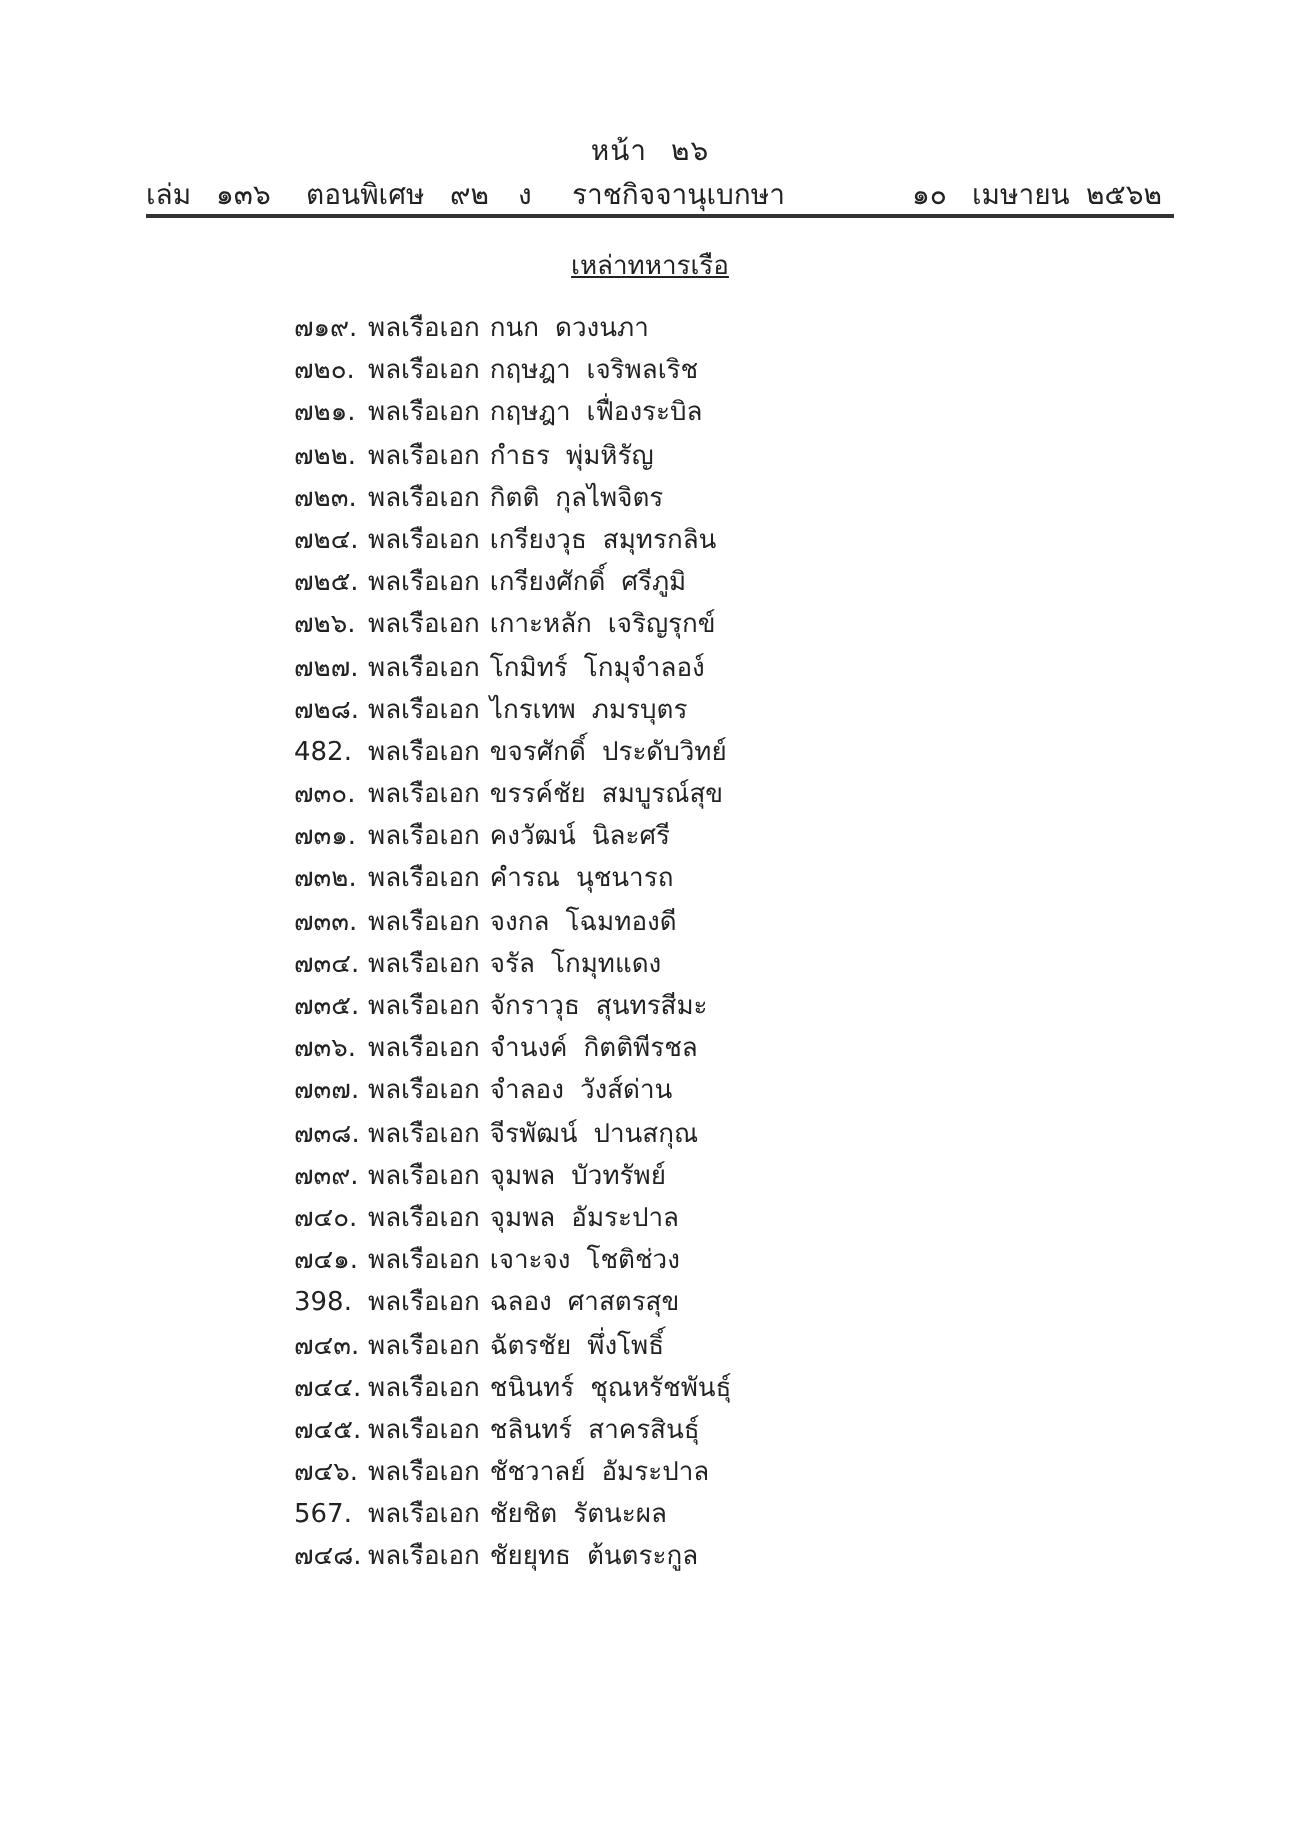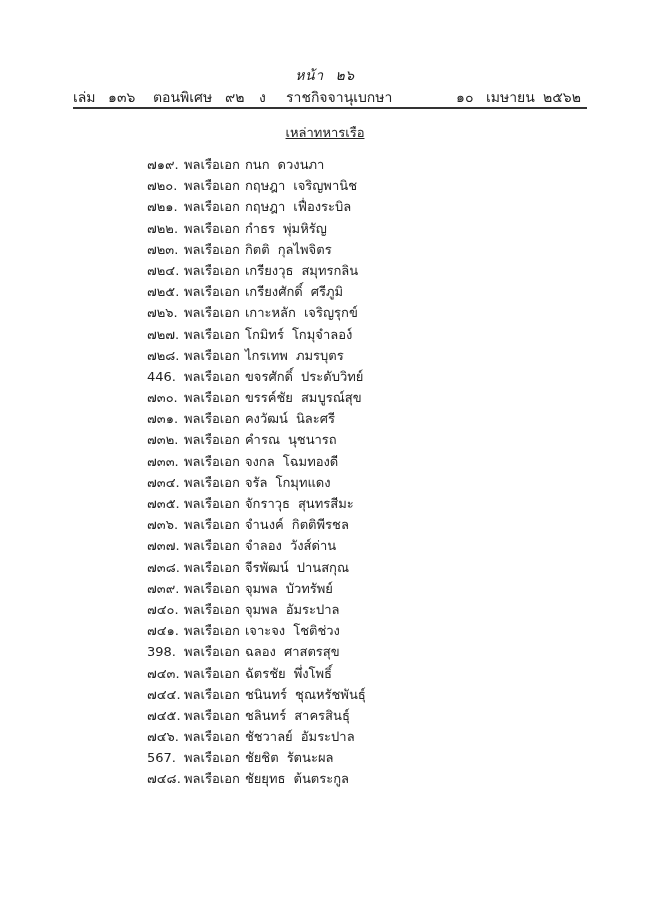--- a/index.html
+++ b/index.html
@@ -4,21 +4,21 @@
 <style>
   html, body { margin: 0; padding: 0; background: #ffffff; }
   body {
     width: 650px; height: 920px; position: relative; overflow: hidden;
     font-family: "DejaVu Sans", sans-serif; color: #222;
   }
   .page-number {
     position: absolute; top: 64px; left: 0; width: 650px; text-align: center;
     font-size: 14px; letter-spacing: 0.5px;
   }
-  .page-number span { margin: 16px 6px; font-style: italic; }
+  .page-number span { margin: 16px 6px; }
   .header-line {
     position: absolute; top: 86px; left: 73px; width: 514px; height: 20px;
     font-size: 14px;
   }
   .hdr { position: absolute; top: 0; white-space: nowrap; text-align: center; }
   .rule {
     position: absolute; top: 107px; left: 73px; width: 514px; height: 2px;
     background: #333;
   }
   .section-title {
@@ -63,21 +63,21 @@
     <li class="row">
       <span class="num">๗๑๙.</span>
       <span class="rank">พลเรือเอก</span>
       <span class="fname">กนก</span>
       <span class="lname">ดวงนภา</span>
     </li>
     <li class="row">
       <span class="num">๗๒๐.</span>
       <span class="rank">พลเรือเอก</span>
       <span class="fname">กฤษฎา</span>
-      <span class="lname">เจริญพานิช</span>
+      <span class="lname">เจริพลเริช</span>
     </li>
     <li class="row">
       <span class="num">๗๒๑.</span>
       <span class="rank">พลเรือเอก</span>
       <span class="fname">กฤษฎา</span>
       <span class="lname">เฟื่องระบิล</span>
     </li>
     <li class="row">
       <span class="num">๗๒๒.</span>
       <span class="rank">พลเรือเอก</span>
@@ -114,21 +114,21 @@
       <span class="fname">โกมิทร์</span>
       <span class="lname">โกมุจำลอง์</span>
     </li>
     <li class="row">
       <span class="num">๗๒๘.</span>
       <span class="rank">พลเรือเอก</span>
       <span class="fname">ไกรเทพ</span>
       <span class="lname">ภมรบุตร</span>
     </li>
     <li class="row">
-      <span class="num">446.</span>
+      <span class="num">482.</span>
       <span class="rank">พลเรือเอก</span>
       <span class="fname">ขจรศักดิ์</span>
       <span class="lname">ประดับวิทย์</span>
     </li>
     <li class="row">
       <span class="num">๗๓๐.</span>
       <span class="rank">พลเรือเอก</span>
       <span class="fname">ขรรค์ชัย</span>
       <span class="lname">สมบูรณ์สุข</span>
     </li>

